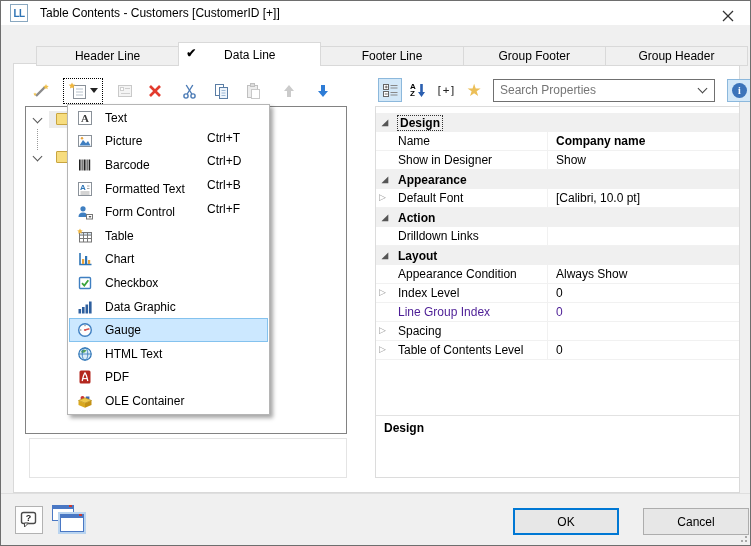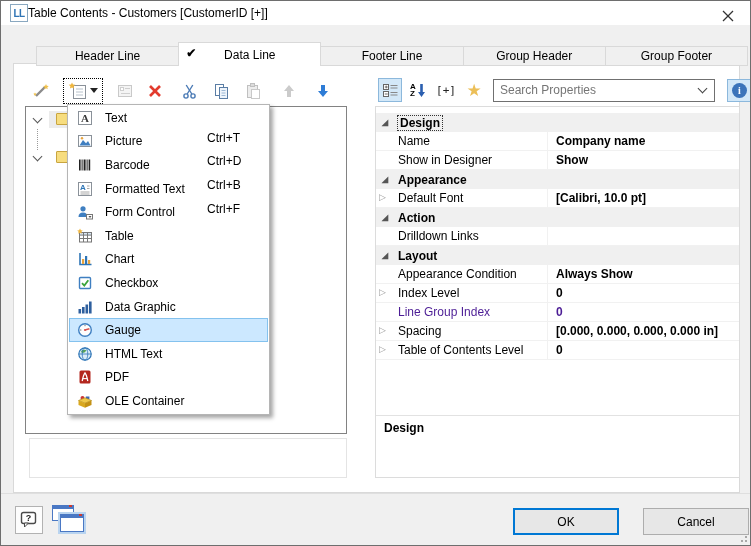--- a/index.html
+++ b/index.html
@@ -3,21 +3,21 @@
 <meta charset="utf-8">
 <style>
   html,body{margin:0;padding:0;background:#fff;}
   *{box-sizing:border-box;}
   .dialog{position:relative;width:751px;height:546px;background:#f0f0f0;border:1px solid #6e6e6e;
           font-family:"Liberation Sans",sans-serif;font-size:12px;color:#000;overflow:hidden;}
   
   .titlebar{position:absolute;left:0;top:0;width:100%;height:24px;background:#fff;display:flex;align-items:center;padding-left:9px;}
   .app-badge{width:18px;height:18px;border:1px solid #8aa8c0;color:#2e74b5;font-weight:bold;font-size:10px;
              display:flex;align-items:center;justify-content:center;letter-spacing:-0.5px;background:#fff;}
-  .title-text{margin-left:0;text-align:right;}
+  .title-text{margin-left:12px;text-align:right;}
   .close-btn{position:absolute;right:0;top:0;width:45px;height:30px;display:flex;align-items:center;justify-content:center;}
   
   .tabpage{position:absolute;left:12px;top:62px;width:727px;height:430px;background:#fff;border:1px solid #d9d9d9;z-index:1;}
   .tabbar{position:absolute;left:18px;top:41px;width:729px;height:24px;display:flex;align-items:flex-end;z-index:2;}
   .tab{flex:1;height:20px;background:#f0f0f0;border:1px solid #d9d9d9;margin-left:-1px;
        display:flex;align-items:center;justify-content:center;position:relative;}
   .tab:first-child{margin-left:17px;}
   .tab.selected{height:24px;background:#fff;border-bottom:none;z-index:3;}
   .tab-check{position:absolute;left:7px;top:3px;font-weight:bold;font-size:12px;}
   
@@ -45,21 +45,21 @@
   .left-desc{position:absolute;left:28px;top:437px;width:318px;height:40px;background:#fff;border:1px solid #e4e4e4;z-index:2;}
   
   .pgrid{position:absolute;left:374px;top:105px;width:365px;height:372px;background:#fff;border:1px solid #dcdcdc;z-index:2;}
   .prow{position:relative;height:19px;display:flex;align-items:center;border-bottom:1px solid #f1f1f1;}
   .prows{padding-top:6px;}
   .prow.cat{background:#f0f0f0;font-weight:bold;border-bottom:none;}
   .cat-arrow{width:14px;text-align:center;font-size:8px;color:#555;flex:none;padding-left:4px;}
   .exp-arrow{position:absolute;left:3px;top:3px;font-size:9px;color:#9a9a9a;}
   .pname{padding-left:22px;width:172px;flex:none;border-right:1px solid #f1f1f1;height:100%;display:flex;align-items:center;}
   .prow.cat .pname{border-right:none;padding-left:8px;width:auto;}
-  .pval{padding-left:8px;flex:1;height:100%;display:flex;align-items:center;font-weight:bold;}
+  .pval{padding-left:8px;flex:1;height:100%;display:flex;align-items:center;}
   .vbold{font-weight:bold;}
   .pdis{color:#4c1d95;}
   .focus-dotted{outline:1px dotted #333;padding:0 2px;}
   .pg-sep{position:absolute;left:0;top:308px;width:100%;border-top:1px solid #e2e2e2;}
   .pg-desc{position:absolute;left:8px;top:314px;font-weight:bold;}
   
   .menu{position:absolute;left:66px;top:103px;width:203px;background:#fff;border:1px solid #b5b5b5;
         box-shadow:3px 3px 4px rgba(0,0,0,0.35);z-index:20;padding:1px 0;}
   .menu-item{height:23.6px;display:flex;align-items:center;padding:0 8px;}
   .menu-item.selected{background:#cce8ff;box-shadow:inset 0 0 0 1px #84c2ee;margin:0 1px;padding:0 7px;}
@@ -104,24 +104,24 @@
         <span>Header Line</span>
       </div>
     <div class="tab selected">
       <span class="tab-check">✔</span>
       <span>Data Line</span>
     </div>
     <div class="tab">
         <span>Footer Line</span>
       </div>
     <div class="tab">
+        <span>Group Footer</span>
+      </div>
+    <div class="tab">
         <span>Group Header</span>
-      </div>
-    <div class="tab">
-        <span>Group Footer</span>
       </div>
   </div>
 
   <div class="lt">
     <div class="tbtn" style="margin-right:10px">
       <svg width="18" height="18">
         <line x1="4" y1="14" x2="13" y2="5" stroke="#8b8b8b" stroke-width="2.4"></line>
         <polygon points="14,2 14.8,3.8 16.8,4 15.3,5.3 15.7,7.2 14,6.2 12.3,7.2 12.7,5.3 11.2,4 13.2,3.8" fill="#f0c04a"></polygon>
         <polygon points="3,10.5 3.5,11.6 4.7,11.7 3.8,12.5 4,13.7 3,13.1 2,13.7 2.2,12.5 1.3,11.7 2.5,11.6" fill="#f0c04a"></polygon>
       </svg>
@@ -283,21 +283,20 @@
         <span class="pname">Index Level</span>
         <span class="pval">0</span>
       </div>
       <div class="prow">
         <span class="pname pdis">Line Group Index</span>
         <span class="pval pdis">0</span>
       </div>
       <div class="prow">
         <span class="exp-arrow">▷</span>
         <span class="pname">Spacing</span>
-        <span class="pval">[0.000, 0.000, 0.000, 0.000 in]</span>
       </div>
       <div class="prow">
         <span class="exp-arrow">▷</span>
         <span class="pname">Table of Contents Level</span>
         <span class="pval">0</span>
       </div>
     </div>
     <div class="pg-sep"></div>
     <div class="pg-desc">Design</div>
   </div>

